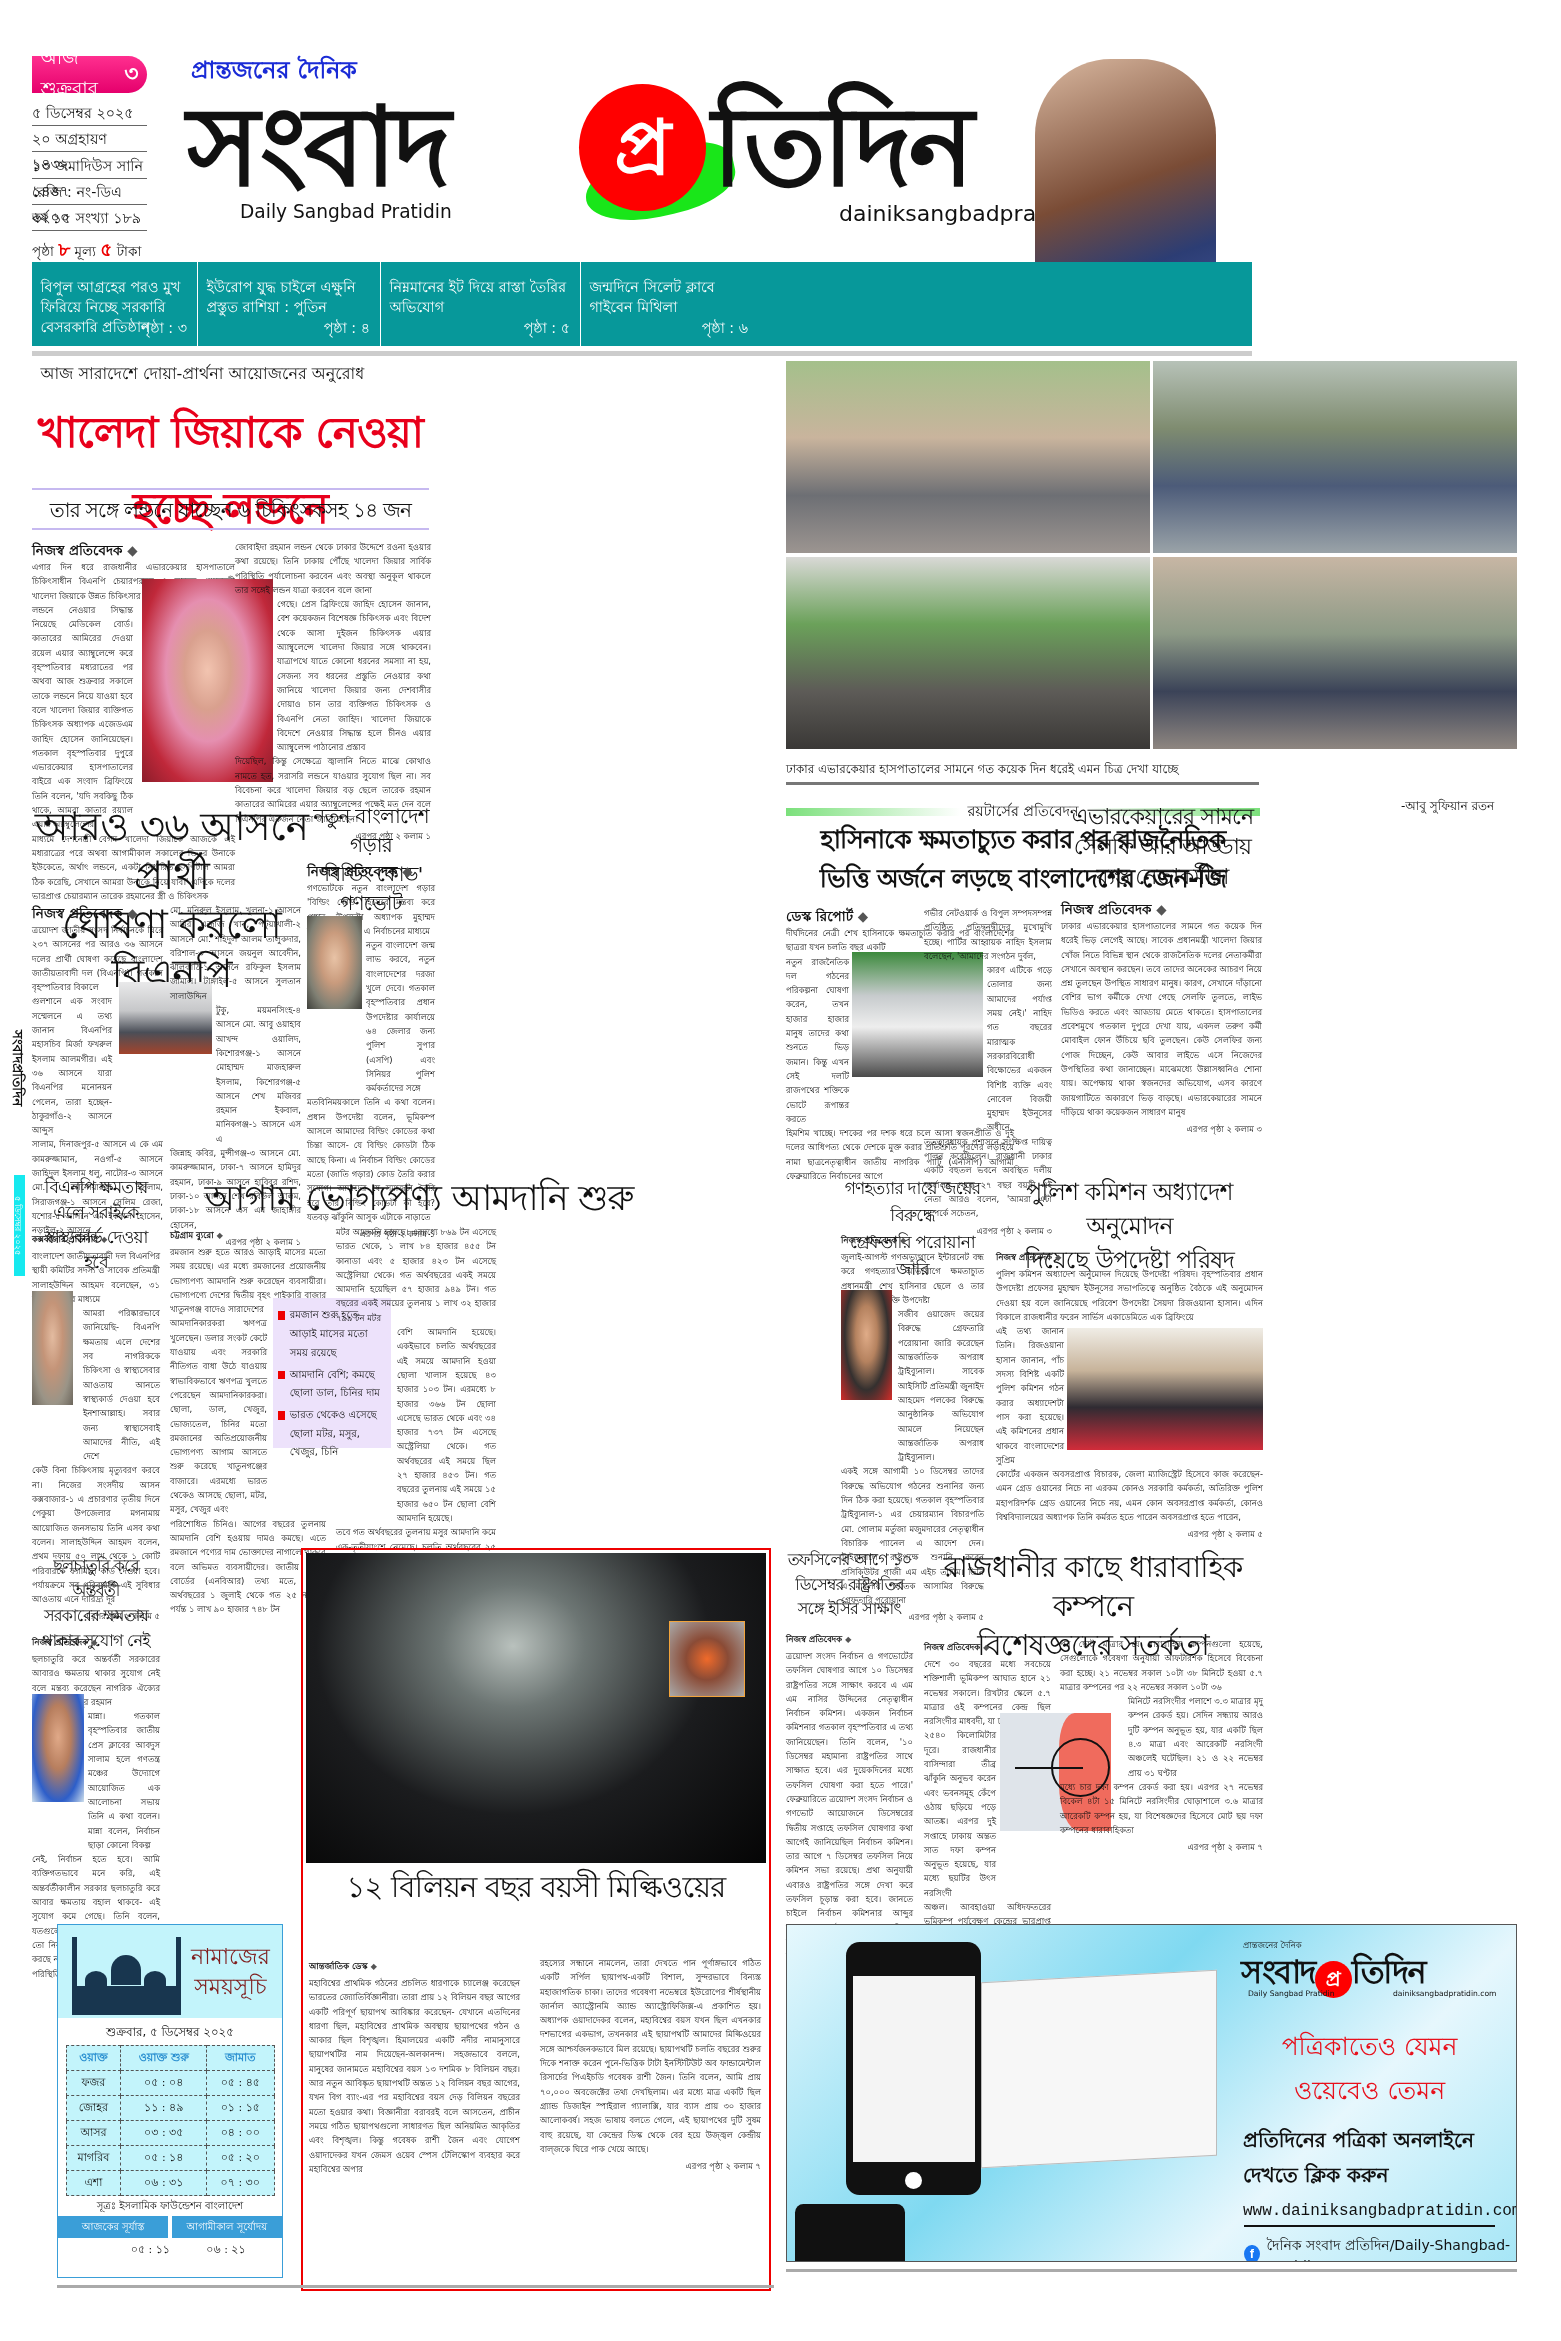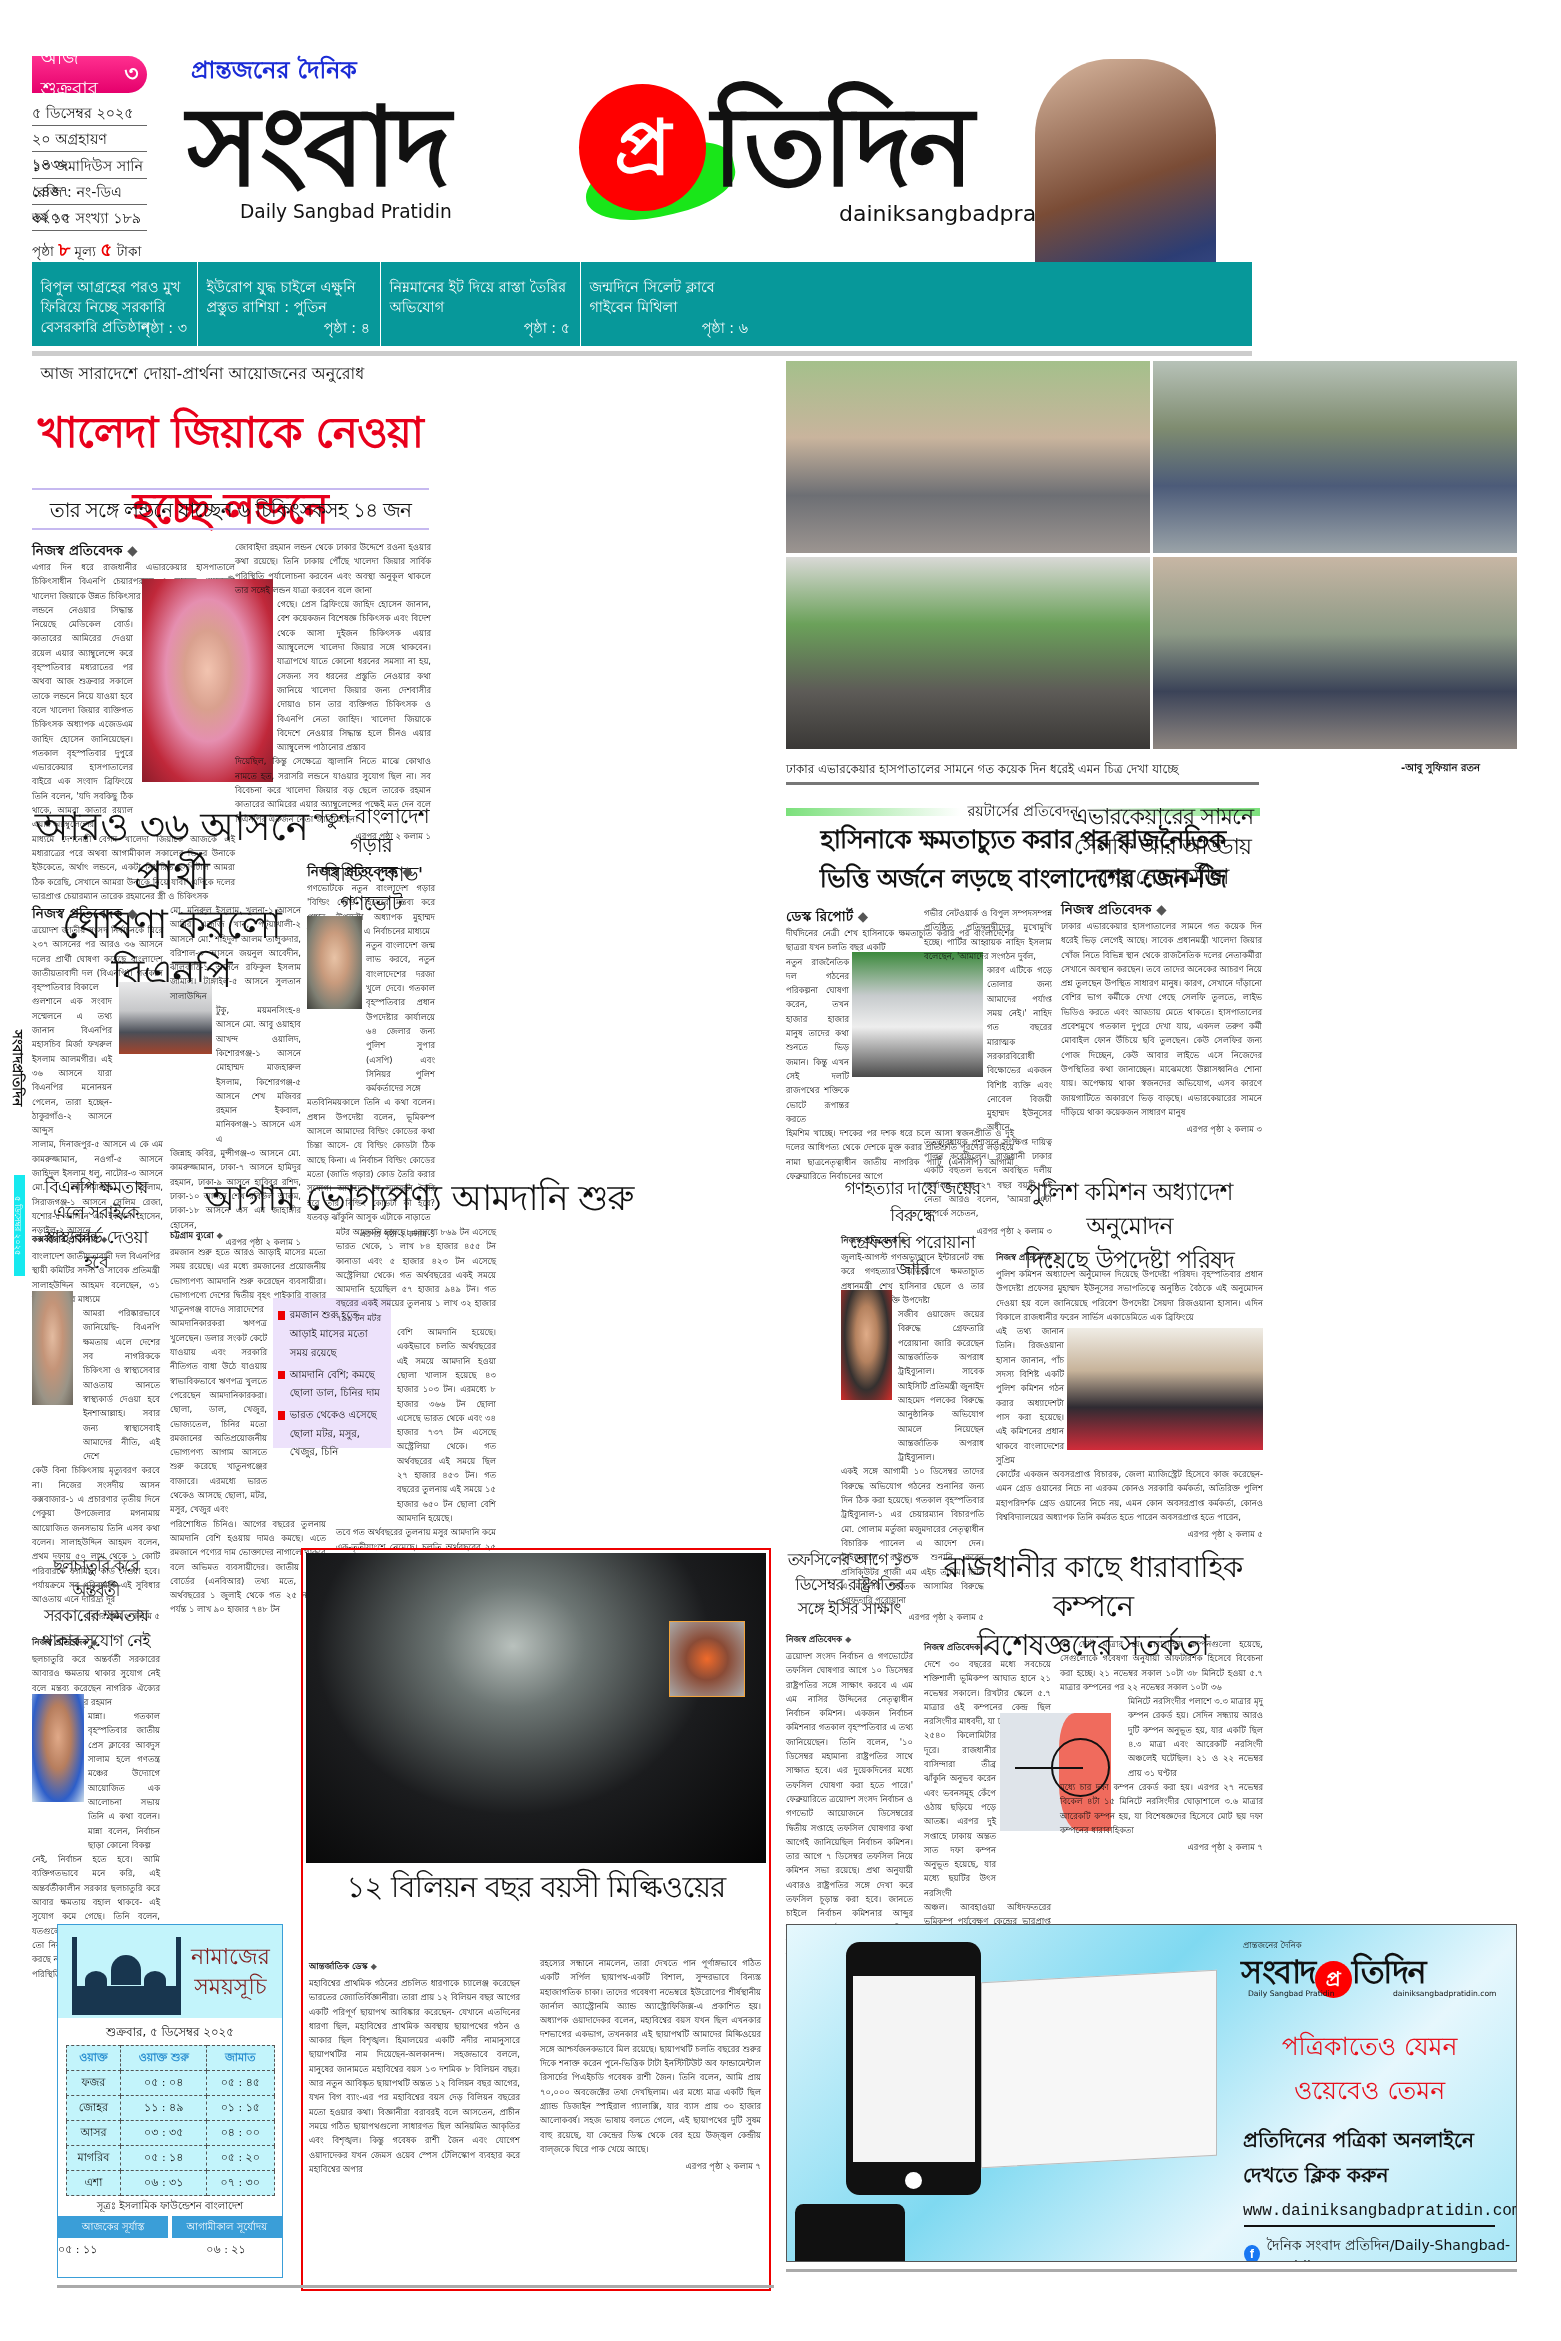--- a/index.html
+++ b/index.html
@@ -91,21 +91,21 @@
   <div class="cont" style="font-size:8.4px">এরপর পৃষ্ঠা ২ কলাম ১</div>
 </div>
 
 <div class="abs" style="left:786px;top:361px;width:731px;height:388px;display:grid;grid-template-columns:1fr 1fr;grid-template-rows:1fr 1fr;gap:3.4px">
   <div style="background:linear-gradient(180deg,#a4c08b 0%,#c9b49d 40%,#6d6f74 70%,#9c9591 100%)"></div>
   <div style="background:linear-gradient(180deg,#b7c2b8 0%,#7f8c70 35%,#4c5b79 65%,#9aa3a8 100%)"></div>
   <div style="background:linear-gradient(180deg,#d9d9d6 0%,#6ba15a 35%,#5d5b57 70%,#3a3836 100%)"></div>
   <div style="background:linear-gradient(180deg,#c7b6a4 0%,#8d9a86 40%,#3b4358 70%,#8e8680 100%)"></div>
 </div>
 <div class="abs" style="left:786px;top:760px;font-size:11.8px">ঢাকার এভারকেয়ার হাসপাতালের সামনে গত কয়েক দিন ধরেই এমন চিত্র দেখা যাচ্ছে</div>
-<div class="abs" style="left:1401px;top:760px;font-size:10px;font-weight:bold">-আবু সুফিয়ান রতন</div>
+<div class="abs" style="left:1401px;top:797px;font-size:12px;font-weight:normal">-আবু সুফিয়ান রতন</div>
 <div class="rule" style="left:786px;top:782px;width:473px;height:2.5px;background:#777"></div>
 
 <div class="abs hl" style="left:32px;top:802px;width:279px;font-size:39px;line-height:49px;font-weight:normal">
   <div>আরও ৩৬ আসনে প্রার্থী</div>
   <div>ঘোষণা করলো বিএনপি</div>
 </div>
 <div class="abs" style="left:32px;top:903px;width:131px">
   <div class="byline">নিজস্ব প্রতিবেদক</div>
   <div class="body-text" style="font-size:8.4px;line-height:14.3px">ত্রয়োদশ জাতীয় সংসদ নির্বাচনকে ঘিরে ২৩৭ আসনের পর আরও ৩৬ আসনে দলের প্রার্থী ঘোষণা করেছে বাংলাদেশ জাতীয়তাবাদী দল (বিএনপি)। গতকাল বৃহস্পতিবার বিকালে</div>
   <div class="body-text" style="font-size:8.4px;line-height:14.3px;width:80px">গুলশানে এক সংবাদ সম্মেলনে এ তথ্য জানান বিএনপির মহাসচিব মির্জা ফখরুল ইসলাম আলমগীর। এই ৩৬ আসনে যারা বিএনপির মনোনয়ন পেলেন, তারা হচ্ছেন- ঠাকুরগাঁও-২ আসনে আব্দুস</div>
@@ -299,21 +299,21 @@
           <td style="border:0.8px dashed #555">০৭ : ৩০</td>
         </tr>
   </tbody>
     </table>
   <div style="text-align:center;font-size:10px;line-height:20px">সূত্রঃ ইসলামিক ফাউন্ডেশন বাংলাদেশ</div>
   <div style="display:flex;gap:3.4px">
     <div style="flex:1;background:#3a9ed8;color:#fff;font-size:10px;text-align:center;line-height:22px">আজকের সূর্যাস্ত</div>
     <div style="flex:1;background:#3a9ed8;color:#fff;font-size:10px;text-align:center;line-height:22px">আগামীকাল সূর্যোদয়</div>
   </div>
   <div style="display:flex">
-    <div style="flex:1;font-size:11px;text-align:left;line-height:23.6px">০৫ : ১১</div>
+    <div style="flex:1;font-size:11px;text-align:right;line-height:23.6px">০৫ : ১১</div>
     <div style="flex:1;font-size:11px;text-align:center;line-height:23.6px">০৬ : ২১</div>
   </div>
 </div>
 
 <div class="abs" style="left:301px;top:1548px;width:470px;height:743px;border:2.5px solid #e00"></div>
 <div class="photo" style="left:306px;top:1553px;width:460px;height:310px;background:radial-gradient(ellipse at 45% 30%,#b9c1bd 0%,#6d7674 20%,#1b1c1e 55%,#050505 100%)">
   <div class="abs" style="left:363px;top:68px;width:76px;height:76px;border:1.7px solid #f2a43c;background:radial-gradient(circle,#f06a2a 0%,#8a4b36 40%,#aaa 100%)"></div>
 </div>
 <div class="abs hl" style="left:306px;top:1867px;width:460px;font-size:29px;line-height:41px;font-weight:normal">
   <div>১২ বিলিয়ন বছর বয়সী মিল্কিওয়ের</div>

